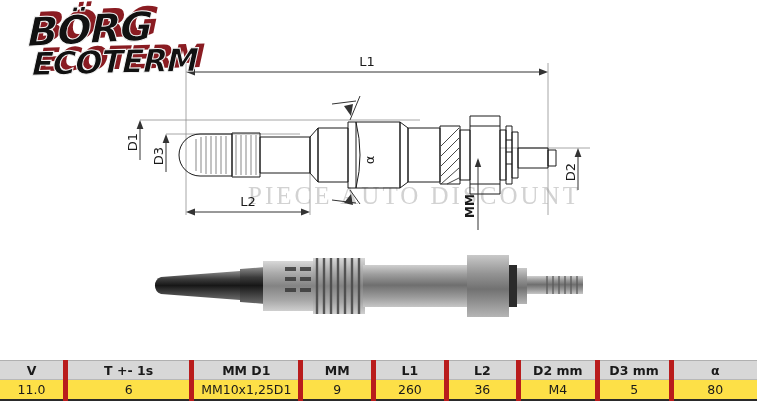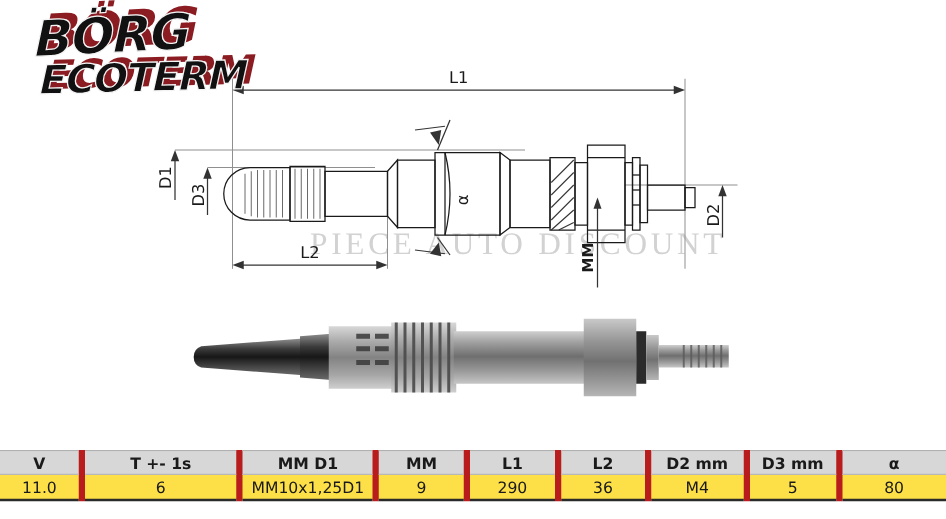--- a/index.html
+++ b/index.html
@@ -353,20 +353,20 @@
       <th style="width:70px">D3 mm</th>
       <th style="width:87px">α</th>
     </tr>
   </thead>
   <tbody>
     <tr>
       <td>11.0</td>
       <td>6</td>
       <td>MM10x1,25D1</td>
       <td>9</td>
-      <td>290</td>
+      <td>260</td>
       <td>36</td>
       <td>M4</td>
       <td>5</td>
       <td>80</td>
     </tr>
   </tbody>
 </table>
 
 </body></html>

